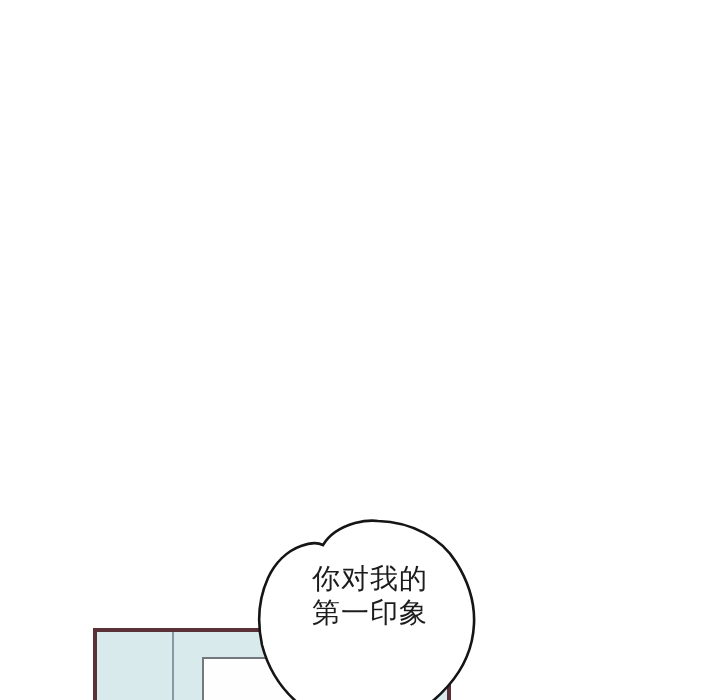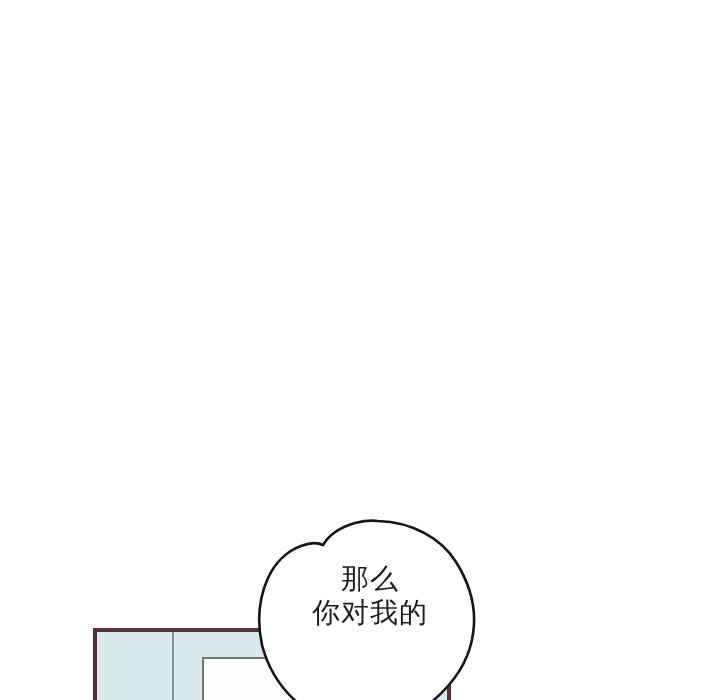--- a/index.html
+++ b/index.html
@@ -96,17 +96,17 @@
       C 280 688 268 668 262 645
       C 257 622 259 598 268 578
       C 275 563 287 551 301 546
       C 309 543 317 542 323 545
       C 329 535 341 527 355 523
       C 363 521 371 520 378 521
       Z"></path>
   </svg>
 
   <div class="bubble-text">
-    <div class="line">那么</div>
     <div class="line">你对我的</div>
+    <div class="line">第一印象</div>
   </div>
 
 </div>
 
 </body></html>

